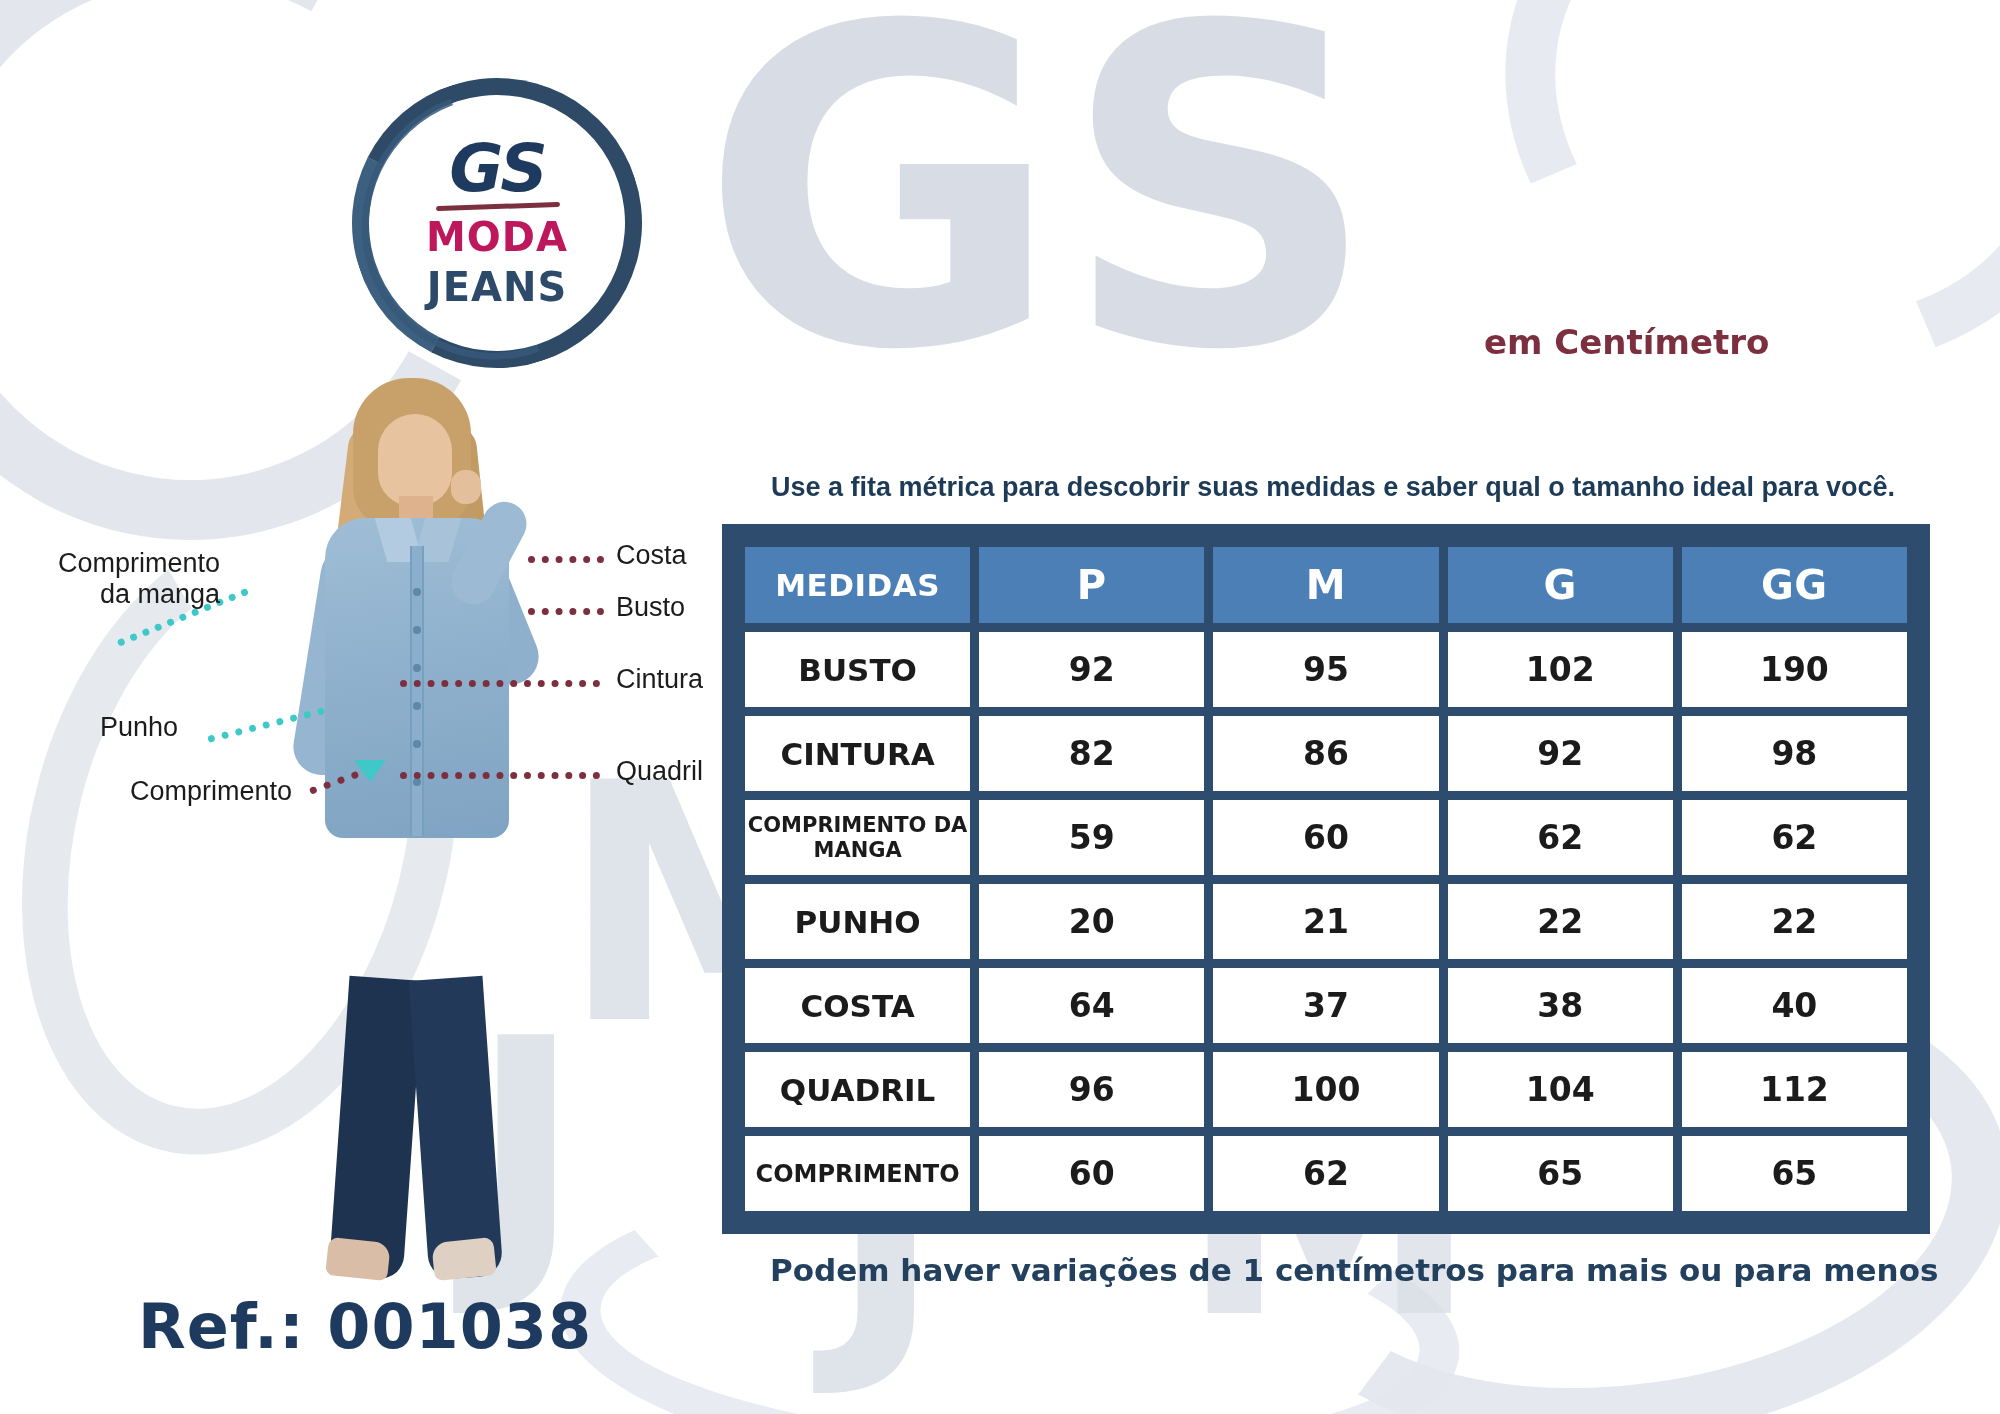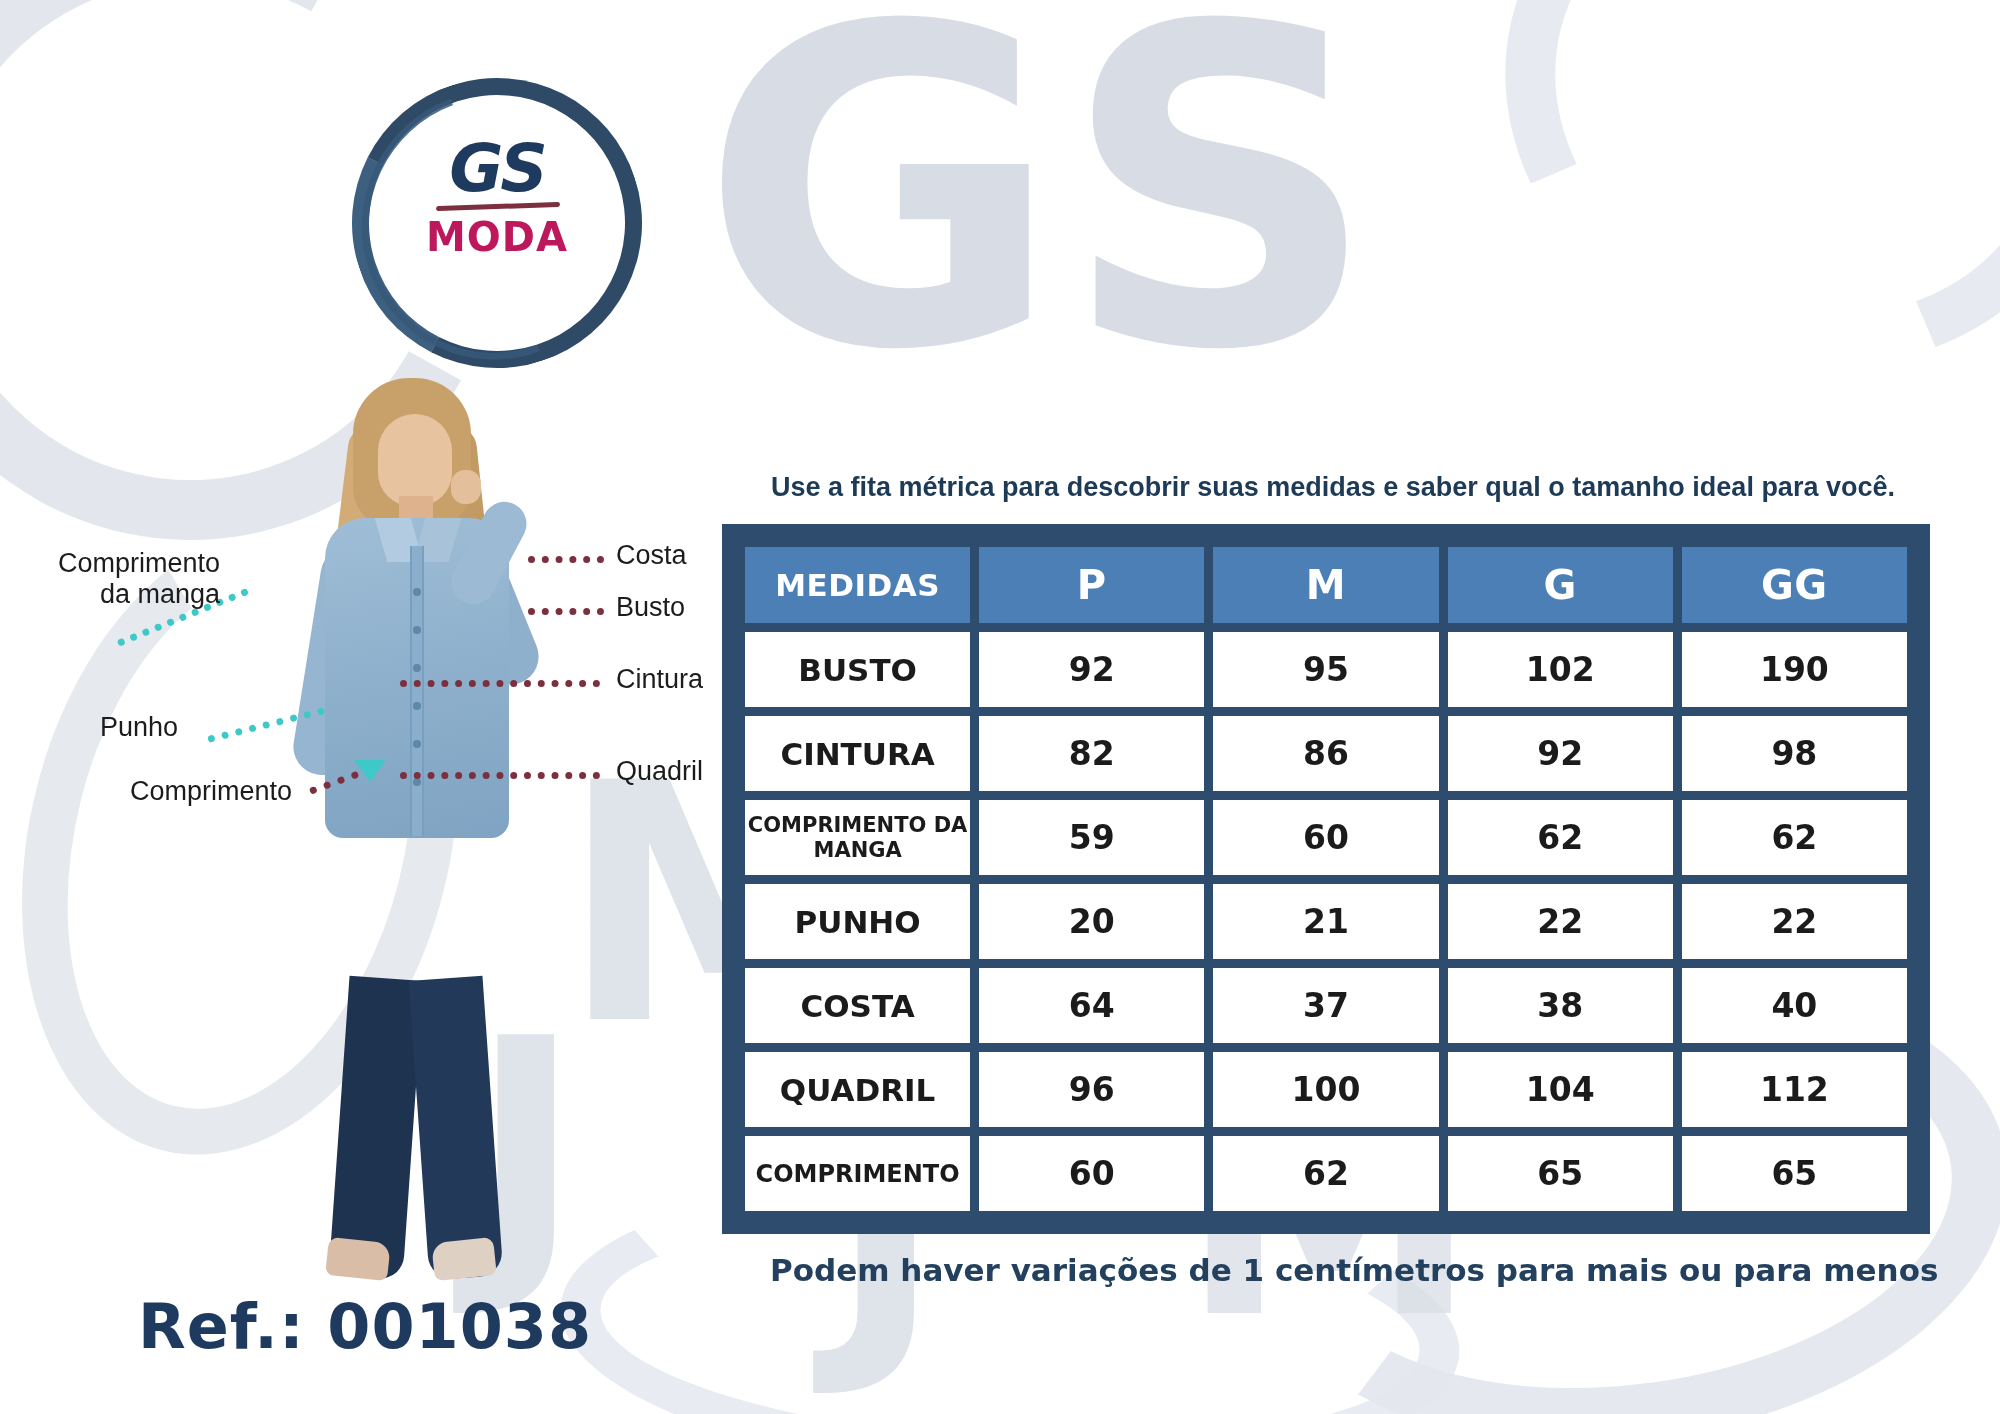--- a/index.html
+++ b/index.html
@@ -307,20 +307,21 @@
   <div class="wm wm-j">J</div>
   <div class="wm wm-j2">J</div>
   <div class="wm wm-m2">M</div>
 
   <div id="logo">
     <div class="ring"></div>
     <div class="ring2"></div>
     <div class="gs">GS</div>
     <div class="underline"></div>
     <div class="moda">MODA</div>
+    <div class="jeans">JEANS</div>
   </div>
 
   <div id="model">
     <div class="hair-left"></div>
     <div class="hair-right"></div>
     <div class="hair"></div>
     <div class="face"></div>
     <div class="neck"></div>
     <div class="jeans"></div>
     <div class="leg-l"></div>
@@ -355,20 +356,21 @@
 
   <div class="guide-label" style="left:30px; top:548px; text-align:right; width:190px;">Comprimento
 da manga</div>
   <div class="guide-label" style="left:100px; top:712px;">Punho</div>
   <div class="guide-label" style="left:130px; top:776px;">Comprimento</div>
   <div class="guide-label" style="left:616px; top:540px;">Costa</div>
   <div class="guide-label" style="left:616px; top:592px;">Busto</div>
   <div class="guide-label" style="left:616px; top:664px;">Cintura</div>
   <div class="guide-label" style="left:616px; top:756px;">Quadril</div>
 
+  <div id="subtitle">em Centímetro</div>
   <div id="intro">Use a fita métrica para descobrir suas medidas e saber qual o tamanho ideal para você.</div>
 
   <div id="table-wrap">
     <table>
       <thead>
         <tr>
           <th>MEDIDAS</th>
           <th class="size">P</th>
           <th class="size">M</th>
           <th class="size">G</th>

